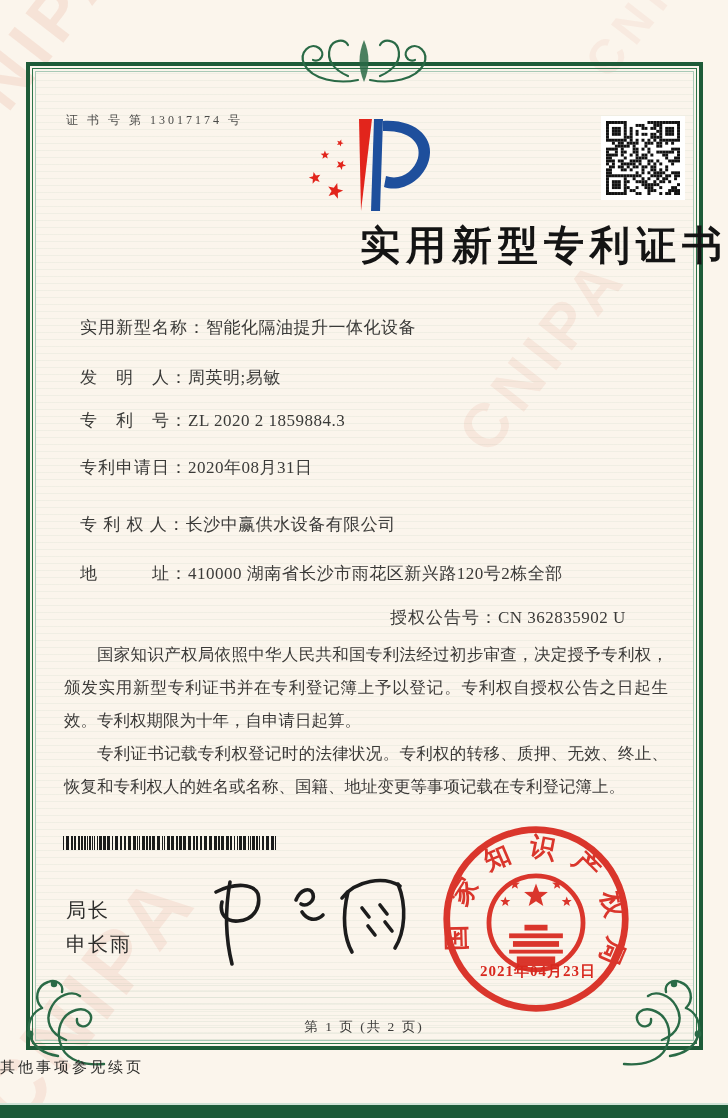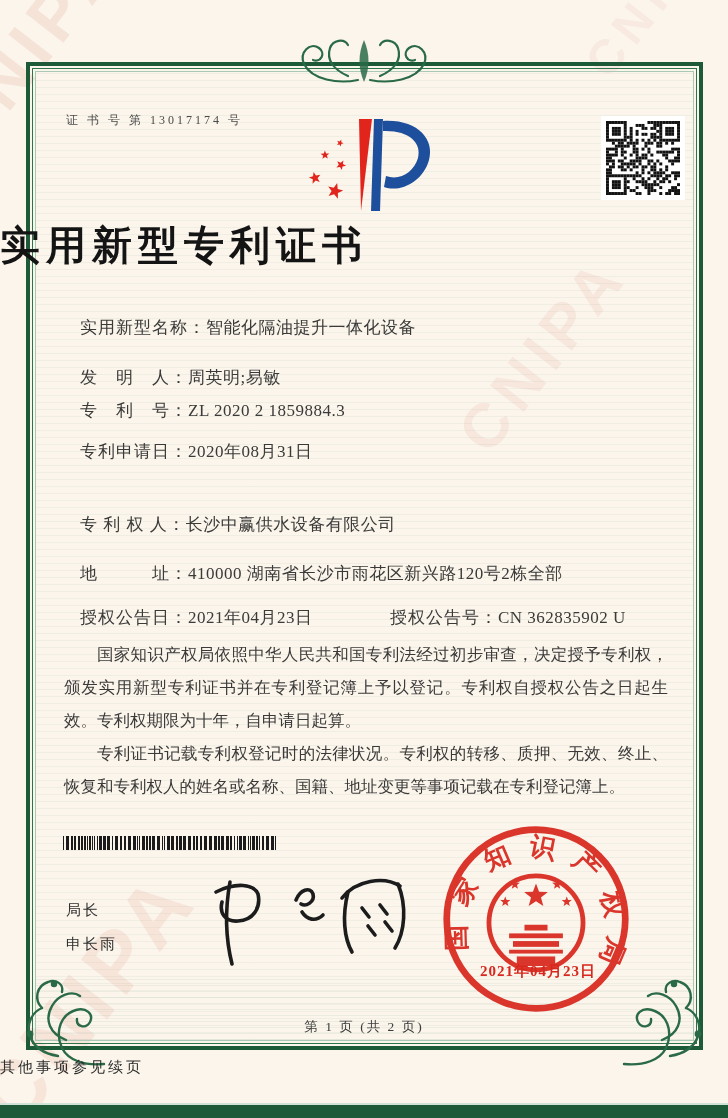--- a/index.html
+++ b/index.html
@@ -37,37 +37,37 @@
   .orn{position:absolute;z-index:4;pointer-events:none;}
   
   .content{position:absolute;inset:0;z-index:5;}
   .cert-no{
     position:absolute;left:66px;top:112px;font-size:12px;color:#4a4a48;
     letter-spacing:3px;
   }
   .logo{position:absolute;left:296px;top:111px;}
   .qr{position:absolute;left:601px;top:116px;background:#fff;padding:5px;}
   .title{
-    position:absolute;left:0;top:218px;width:728px;text-align:left;
+    position:absolute;left:0;top:218px;width:728px;text-align:right;
     font-size:40px;font-weight:bold;color:#141414;letter-spacing:6px;
   }
   .field-row{
     position:absolute;left:66px;font-size:17px;color:#3a3a38;white-space:nowrap;margin-left:14px;
   }
   .field-label{letter-spacing:1px;}
   .field-value{letter-spacing:0.5px;}
   .grant-no{position:absolute;left:310px;top:0;}
   .paras{
     position:absolute;left:64px;top:638px;width:604px;
     font-size:16.5px;line-height:33px;color:#3b3a38;text-align:justify;
   }
   .paras p{margin:0;text-indent:2em;}
   .barcode{position:absolute;left:63px;top:836px;}
   .officer{
-    position:absolute;left:66px;top:893px;font-size:15px;color:#2f2f2d;
+    position:absolute;left:66px;top:893px;font-size:20px;color:#2f2f2d;
     line-height:34px;letter-spacing:2px;
   }
   .signature{position:absolute;left:192px;top:852px;}
   .seal{position:absolute;left:440px;top:823px;opacity:0.93;}
   .seal-date{
     position:absolute;left:448px;top:962px;width:180px;text-align:center;
     font-size:15px;font-weight:bold;color:#d8281e;letter-spacing:1px;z-index:6;
     white-space:nowrap;
   }
   .page-num{
@@ -483,36 +483,33 @@
       </svg>
 
     <div class="title">实用新型专利证书</div>
 
     <div class="field-row" style="top:316px">
       <span class="field-label">实用新型名称：</span><span class="field-value">智能化隔油提升一体化设备</span>
     </div>
     <div class="field-row" style="top:366px">
       <span class="field-label">发　明　人：</span><span class="field-value">周英明;易敏</span>
     </div>
-    <div class="field-row" style="top:399px">
+    <div class="field-row" style="top:409px">
       <span class="field-label">专　利　号：</span><span class="field-value">ZL 2020 2 1859884.3</span>
     </div>
-    <div class="field-row" style="top:440px">
+    <div class="field-row" style="top:456px">
       <span class="field-label">专利申请日：</span><span class="field-value">2020年08月31日</span>
     </div>
     <div class="field-row" style="top:513px">
       <span class="field-label">专 利 权 人：</span><span class="field-value">长沙中赢供水设备有限公司</span>
     </div>
     <div class="field-row" style="top:562px">
       <span class="field-label">地　　　址：</span><span class="field-value">410000 湖南省长沙市雨花区新兴路120号2栋全部</span>
     </div>
     <div class="field-row" style="top:606px;width:600px">
-      <span>
-        <span class="field-label">授权公告日：</span><span class="field-value">2021年04月23日</span>
-      </span>
       <span class="grant-no">
         <span class="field-label">授权公告号：</span><span class="field-value">CN 362835902 U</span>
       </span>
     </div>
 
     <div class="paras">
       <p>国家知识产权局依照中华人民共和国专利法经过初步审查，决定授予专利权，颁发实用新型专利证书并在专利登记簿上予以登记。专利权自授权公告之日起生效。专利权期限为十年，自申请日起算。</p>
       <p>专利证书记载专利权登记时的法律状况。专利权的转移、质押、无效、终止、恢复和专利权人的姓名或名称、国籍、地址变更等事项记载在专利登记簿上。</p>
     </div>
 

